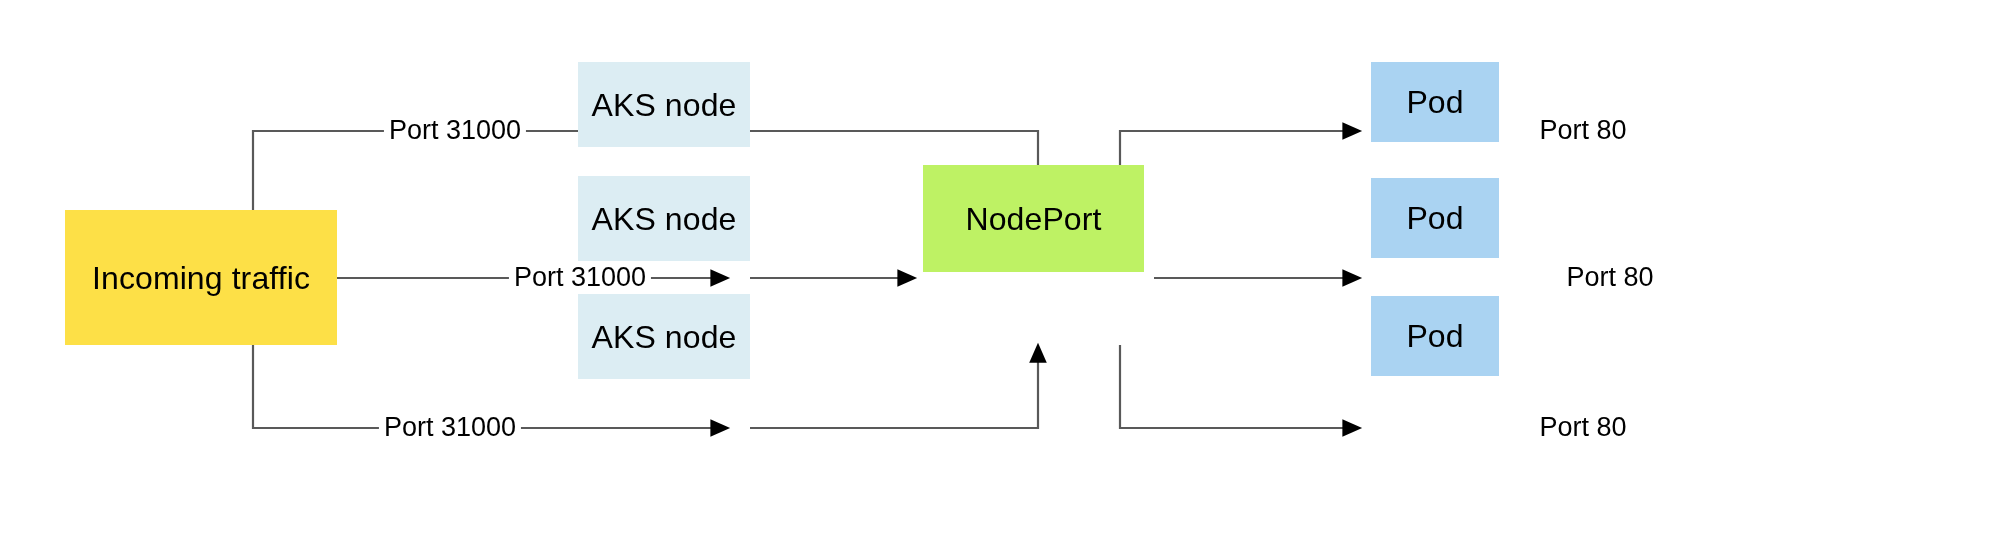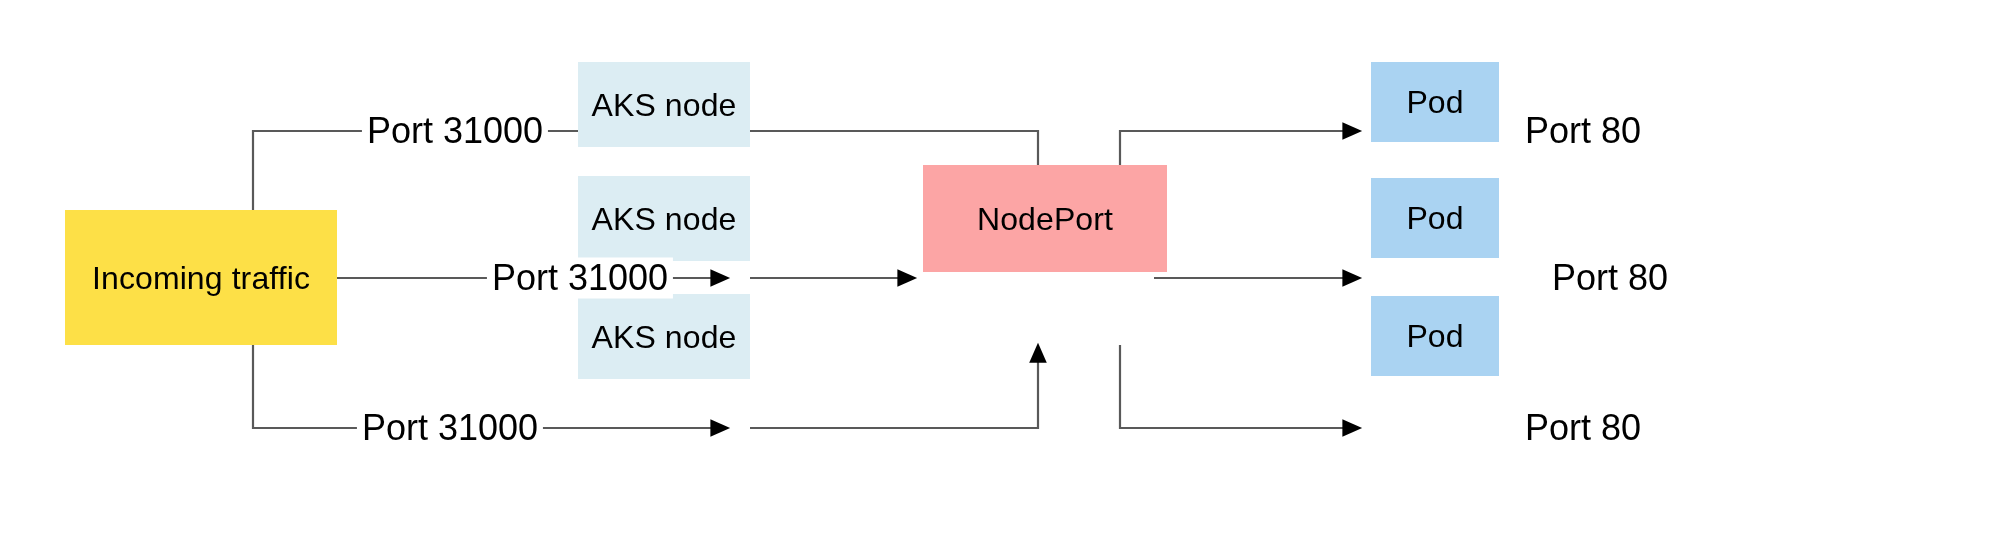--- a/index.html
+++ b/index.html
@@ -36,21 +36,21 @@
     font-family: "Liberation Sans", sans-serif;
     font-size: 32px;
     color: #000000;
     line-height: 1;
     white-space: nowrap;
     letter-spacing: 0.1px;
   }
   .edge-label {
     position: absolute;
     font-family: "Liberation Sans", sans-serif;
-    font-size: 36px;
+    font-size: 27px;
     color: #000000;
     background: #ffffff;
     line-height: 1;
     white-space: nowrap;
     padding: 2px 5px 3px 5px;
     transform: translate(-50%, -50%);
     letter-spacing: 0px;
   }
 </style>
 </head>
@@ -103,21 +103,21 @@
   </div>
 
   <div class="node-box" style="left:578px; top:176px; width:172px; height:85px; background:#DCEDF3;">
     <span class="node-label">AKS node</span>
   </div>
 
   <div class="node-box" style="left:578px; top:294px; width:172px; height:85px; background:#DCEDF3;">
     <span class="node-label">AKS node</span>
   </div>
 
-  <div class="node-box" style="left:923px; top:165px; width:244px; height:107px; background:#fca5a5;">
+  <div class="node-box" style="left:923px; top:165px; width:221px; height:107px; background:#bef264;">
     <span class="node-label">NodePort</span>
   </div>
 
   <div class="node-box" style="left:1371px; top:62px; width:128px; height:80px; background:#AAD3F2;">
     <span class="node-label">Pod</span>
   </div>
 
   <div class="node-box" style="left:1371px; top:178px; width:128px; height:80px; background:#AAD3F2;">
     <span class="node-label">Pod</span>
   </div>

